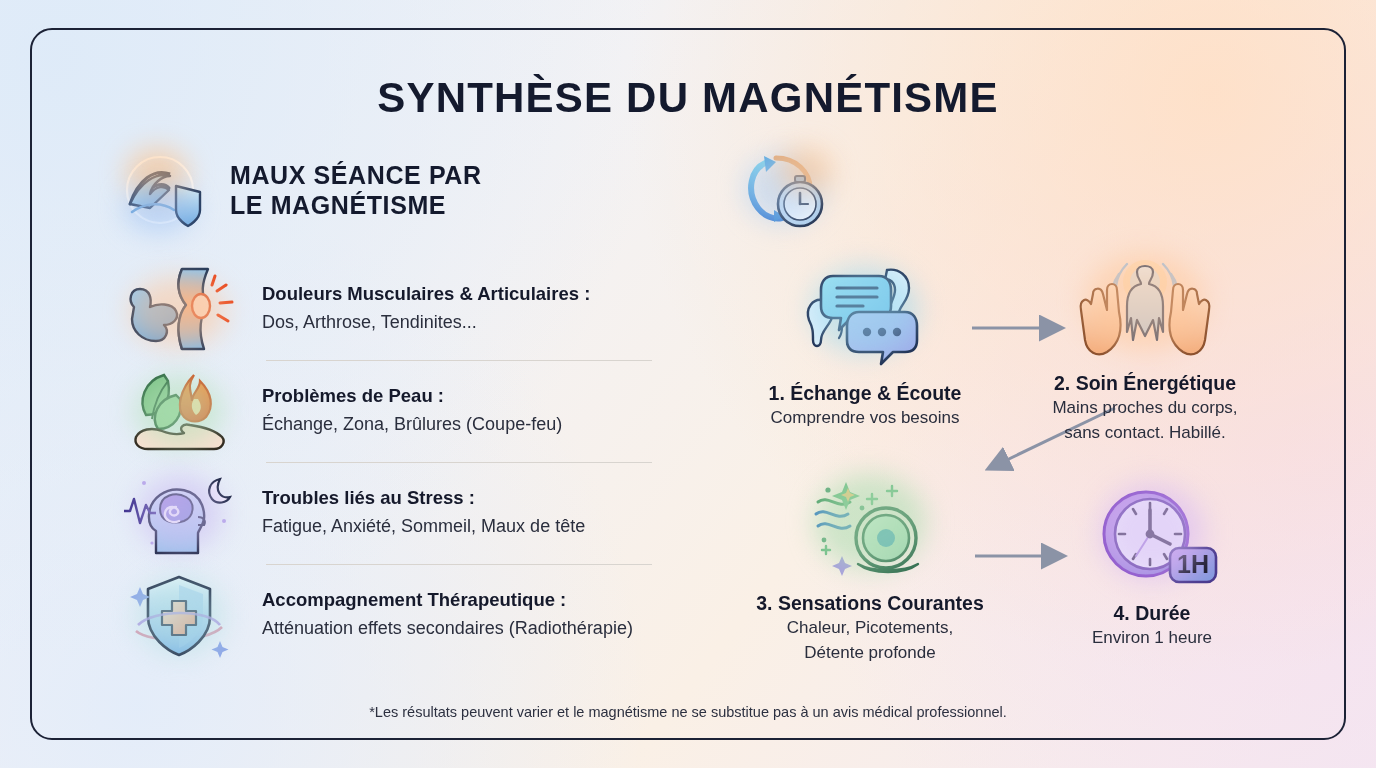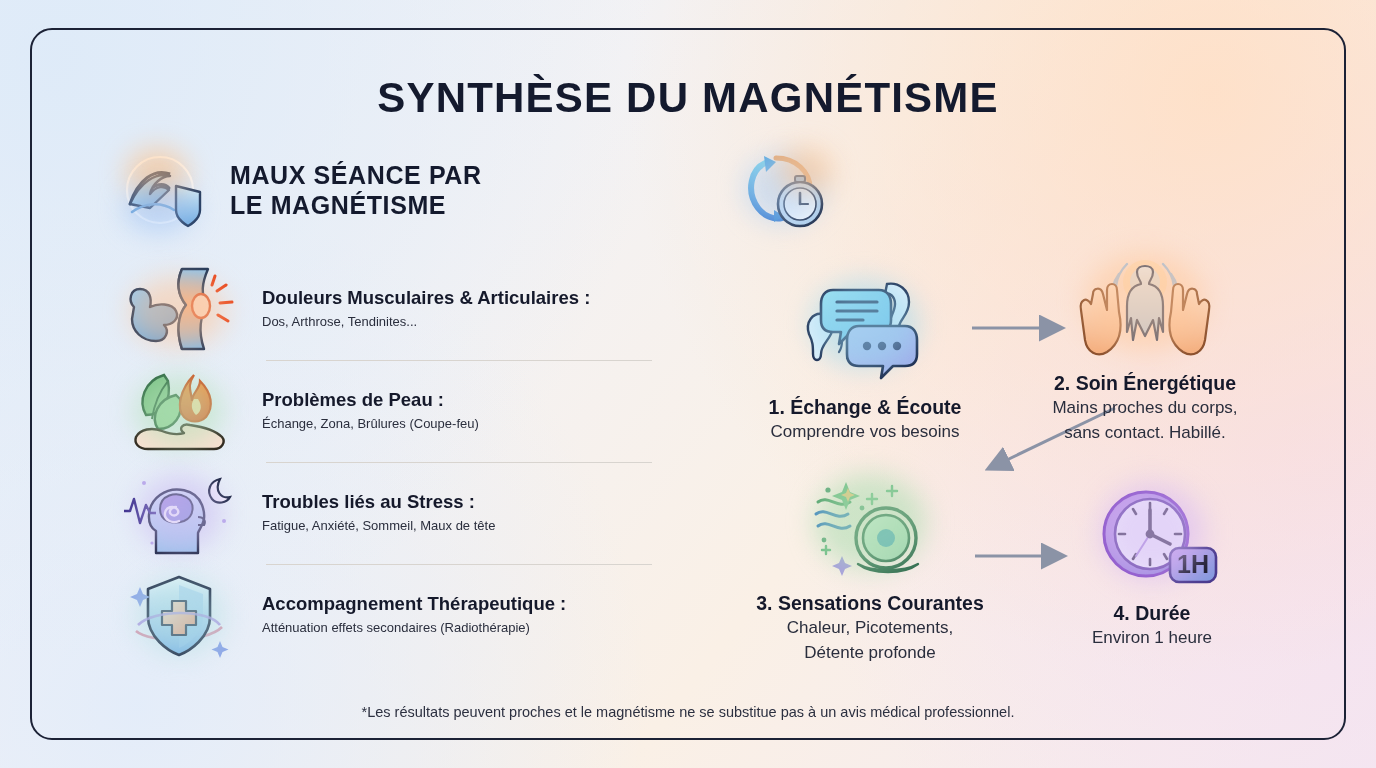--- a/index.html
+++ b/index.html
@@ -53,33 +53,33 @@
     position: relative;
   }
   .ail + .ail::before {
     content: "";
     position: absolute; left: 146px; right: 28px; top: 0;
     height: 1px; background: #d8d4cf;
   }
   .ail-icon { width: 118px; height: 96px; flex: 0 0 118px; position: relative; }
   .ail-text { padding-left: 4px; }
   .ail-title { font-size: 18.5px; font-weight: bold; color: #15192b; line-height: 1.35; }
-  .ail-sub   { font-size: 13px; color: #2a2e3d; line-height: 1.45; margin-top: 2px; }
+  .ail-sub   { font-size: 18px; color: #2a2e3d; line-height: 1.45; margin-top: 2px; }
 
   
   .steps {
     position: relative;
     margin-top: 18px;
     width: 545px; height: 500px;
   }
   .step { position: absolute; text-align: center; width: 270px; }
   .step-icon { width: 140px; height: 118px; margin: 0 auto; position: relative; }
   .step-title { font-size: 19.5px; font-weight: bold; color: #15192b; margin-top: 6px; }
   .step-sub   { font-size: 17px; color: #2a2e3d; line-height: 1.35; margin-top: 2px; }
-  .step-1 { left: -10px;  top: 16px; text-align: center; }
+  .step-1 { left: -10px;  top: 2px; text-align: center; }
   .step-2 { left: 270px;  top: -8px; }
   .step-3 { left: -5px;   top: 212px; }
   .step-4 { left: 277px;  top: 222px; }
   .arrow-svg { position: absolute; left: 0; top: 0; width: 545px; height: 500px; pointer-events: none; }
 
   .footnote {
     position: absolute; left: 0; right: 0; bottom: 48px;
     text-align: center; font-size: 14.5px; color: #2c3040;
   }
 
@@ -438,13 +438,13 @@
           </defs>
         </svg>
       </div>
       <div class="step-title">4. Durée</div>
       <div class="step-sub">Environ 1 heure</div>
     </div>
 
   </div>
 </div>
 
-<div class="footnote">*Les résultats peuvent proches et le magnétisme ne se substitue pas à un avis médical professionnel.</div>
+<div class="footnote">*Les résultats peuvent varier et le magnétisme ne se substitue pas à un avis médical professionnel.</div>
 
 </body></html>

